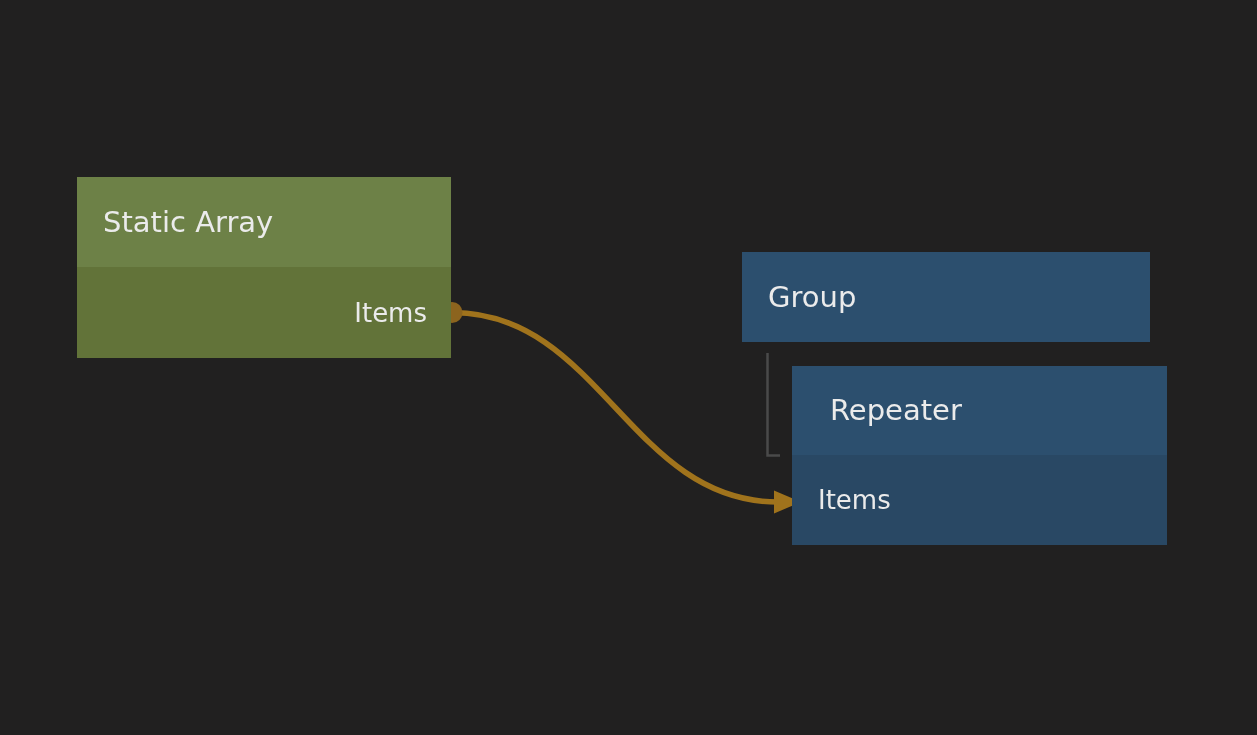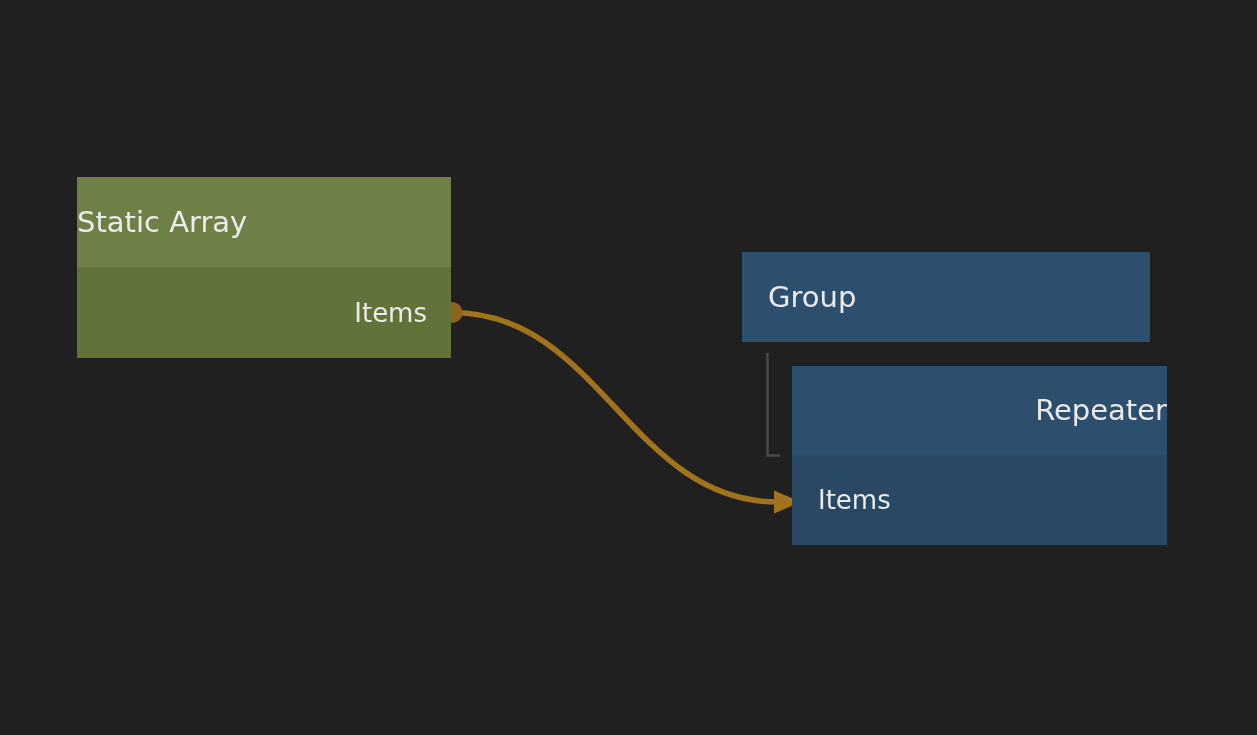--- a/index.html
+++ b/index.html
@@ -60,28 +60,28 @@
     line-height:1;
     white-space:nowrap;
   }
   .port-label{
     font-size:26px;
     line-height:1;
     white-space:nowrap;
   }
   
   .node-static-array{left:77px;top:177px;width:374px;}
-  .node-static-array .node-header{height:90px;background:var(--green-header);}
+  .node-static-array .node-header{height:90px;background:var(--green-header);padding-left:26px;}
   .node-static-array .node-body{height:91px;background:var(--green-body);justify-content:flex-end;padding-right:24px;}
   
   .node-group{left:742px;top:252px;width:408px;}
   .node-group .node-header{height:90px;background:var(--blue-header);padding-left:26px;}
   
   .node-repeater{left:792px;top:366px;width:375px;}
-  .node-repeater .node-header{height:89px;background:var(--blue-header);padding-left:38px;justify-content:flex-end;}
+  .node-repeater .node-header{height:89px;background:var(--blue-header);padding-left:38px;}
   .node-repeater .node-body{height:90px;background:var(--blue-body);padding-left:26px;}
 </style>
 </head>
 <body>
 
 <div class="canvas">
 
   <svg class="wire-layer" viewBox="0 0 1257 735">
     <path class="tree-line" d="M 767.5 353 L 767.5 455.5 L 780 455.5"></path>
     <path class="wire" d="M 452 312.5 C 600 312.5 630 502 778 502" aria-label="Static Array Items to Repeater Items"></path>

